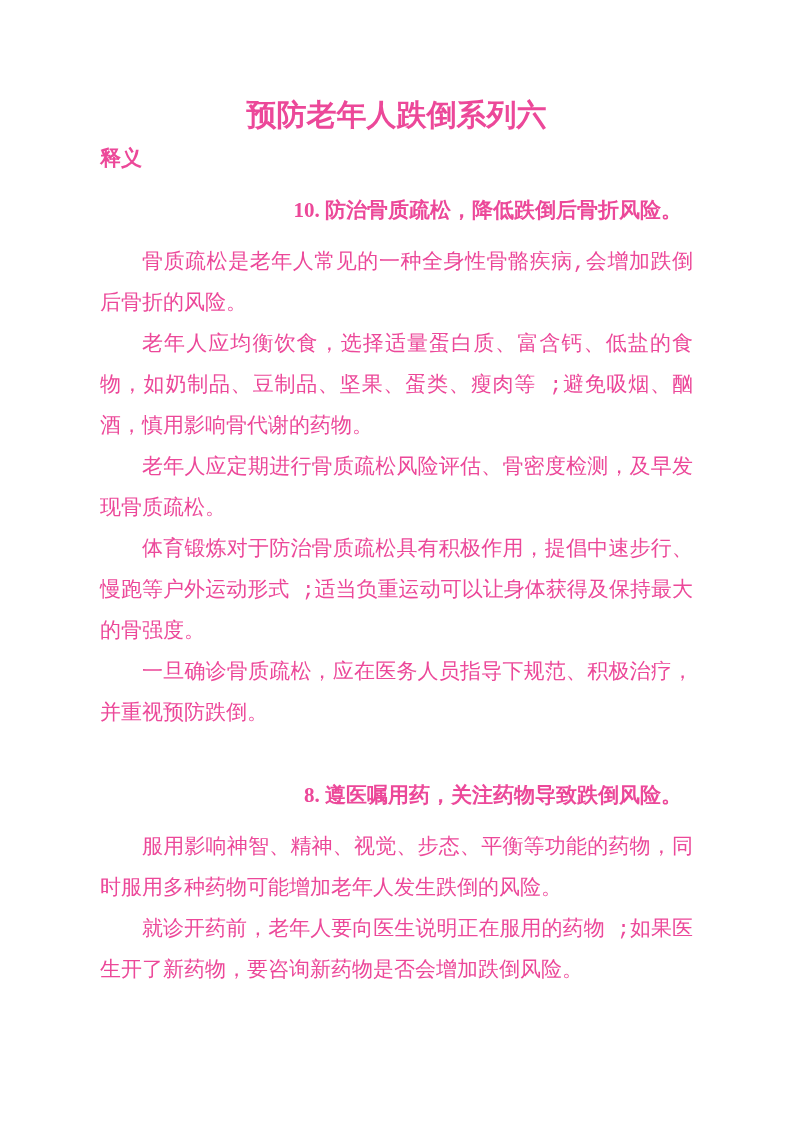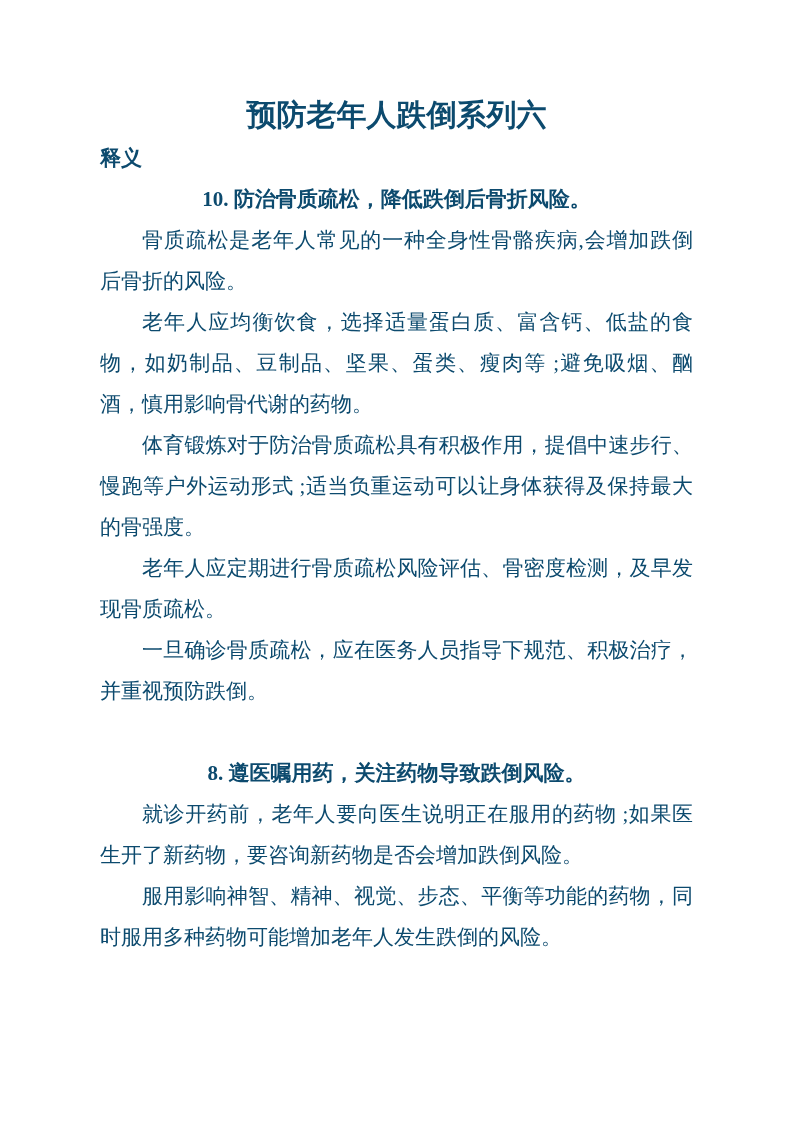--- a/index.html
+++ b/index.html
@@ -7,71 +7,72 @@
     padding: 0;
     background: #ffffff;
   }
   .page {
     position: relative;
     width: 793px;
     height: 1122px;
     box-sizing: border-box;
     padding: 92px 100px 0 100px;
     background: #ffffff;
-    color: #0c4a6e;
+    color: #ec4899;
     font-family: "Liberation Serif", "DejaVu Serif", serif;
     font-size: 21px;
     line-height: 41px;
     text-align: justify;
     overflow: hidden;
   }
   .doc-title {
     margin: 0;
     font-size: 30px;
     line-height: 46px;
     font-weight: 700;
     text-align: center;
     letter-spacing: 0;
   }
   .subtitle {
     font-weight: 700;
     padding-right: 18px;
   }
   .section-heading {
-    margin: 0;
+    margin: 11px;
     font-size: 21px;
     line-height: 41px;
     font-weight: 700;
-    text-align: center;
+    text-align: right;
   }
   .body-para {
     margin: 0;
     text-indent: 42px;
+    font-family: Liberation Mono, monospace;
   }
   .section-gap {
     margin-top: 41px;
   }
 </style>
 </head>
 <body>
 
 <div class="page">
 
   <h1 class="doc-title">预防老年人跌倒系列六</h1>
 
   <div class="subtitle">释义</div>
 
   <section>
     <h2 class="section-heading">10. 防治骨质疏松，降低跌倒后骨折风险。</h2>
     <p class="body-para">骨质疏松是老年人常见的一种全身性骨骼疾病,会增加跌倒后骨折的风险。</p>
     <p class="body-para">老年人应均衡饮食，选择适量蛋白质、富含钙、低盐的食物，如奶制品、豆制品、坚果、蛋类、瘦肉等 ;避免吸烟、酗酒，慎用影响骨代谢的药物。</p>
+    <p class="body-para">老年人应定期进行骨质疏松风险评估、骨密度检测，及早发现骨质疏松。</p>
     <p class="body-para">体育锻炼对于防治骨质疏松具有积极作用，提倡中速步行、慢跑等户外运动形式 ;适当负重运动可以让身体获得及保持最大的骨强度。</p>
-    <p class="body-para">老年人应定期进行骨质疏松风险评估、骨密度检测，及早发现骨质疏松。</p>
     <p class="body-para">一旦确诊骨质疏松，应在医务人员指导下规范、积极治疗，并重视预防跌倒。</p>
   </section>
 
   <section class="section-gap">
     <h2 class="section-heading">8. 遵医嘱用药，关注药物导致跌倒风险。</h2>
+    <p class="body-para">服用影响神智、精神、视觉、步态、平衡等功能的药物，同时服用多种药物可能增加老年人发生跌倒的风险。</p>
     <p class="body-para">就诊开药前，老年人要向医生说明正在服用的药物 ;如果医生开了新药物，要咨询新药物是否会增加跌倒风险。</p>
-    <p class="body-para">服用影响神智、精神、视觉、步态、平衡等功能的药物，同时服用多种药物可能增加老年人发生跌倒的风险。</p>
   </section>
 
 </div>
 
 </body></html>

